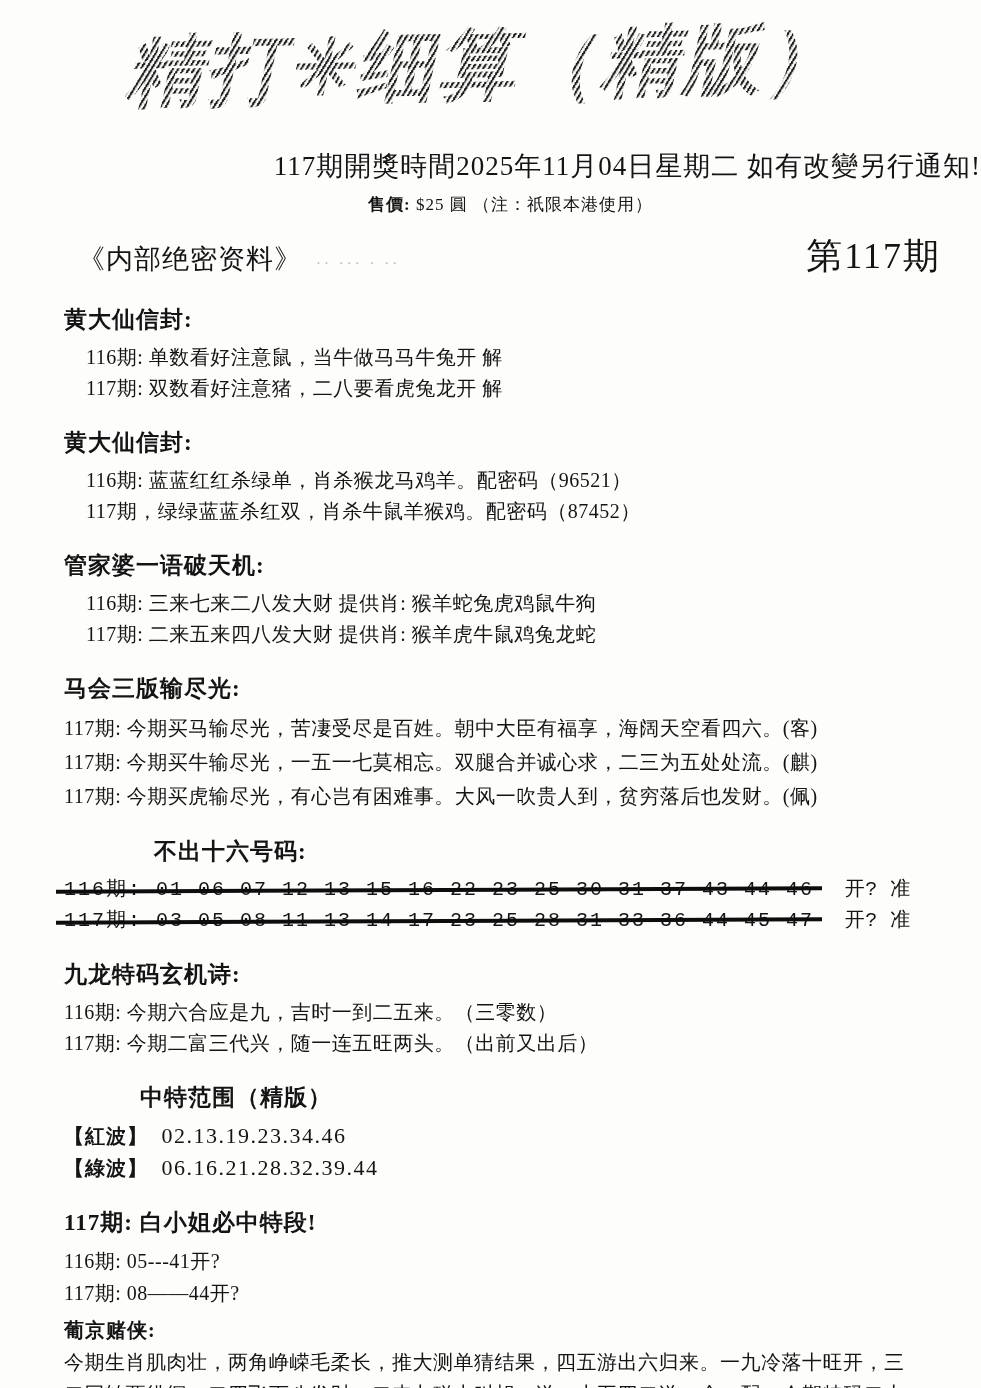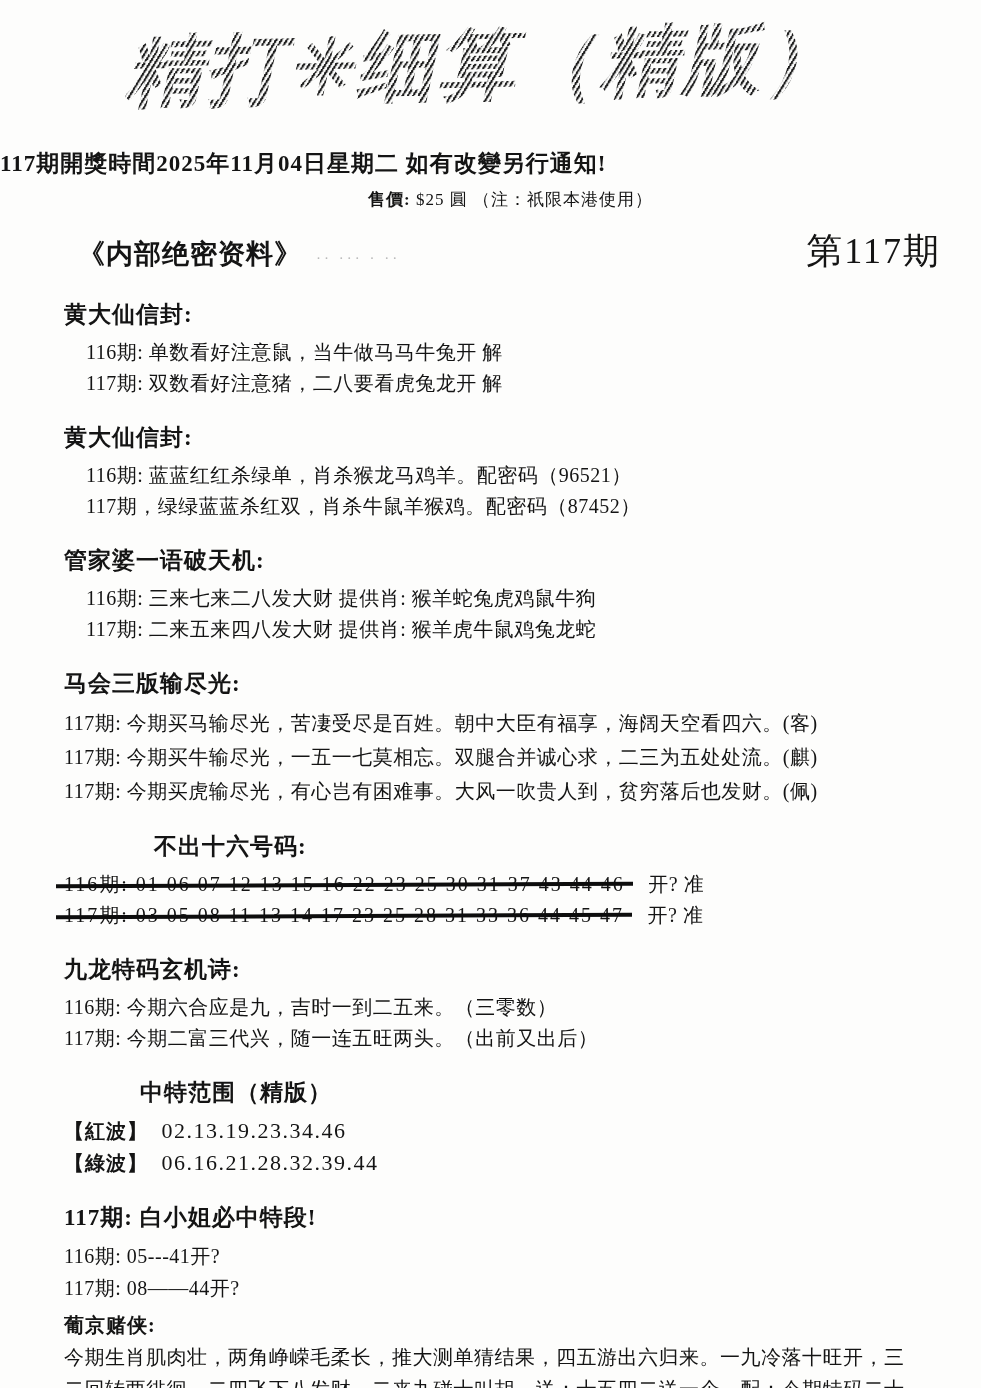--- a/index.html
+++ b/index.html
@@ -29,43 +29,43 @@
     letter-spacing:3px;
     line-height:1.25;
     transform:skewX(-13deg) rotate(-1.2deg);
     background:repeating-linear-gradient(112deg,#1c1c1c 0 2px,rgba(28,28,28,.25) 2px 3px,rgba(28,28,28,0) 3px 5px);
     -webkit-background-clip:text;
     background-clip:text;
     color:transparent;
     text-shadow:none;
   }
   .draw-line{
-    text-align:left;
-    font-size:23px;
-    font-weight:700;
+    text-align:right;
+    font-size:27px;
+    font-weight:400;
     margin-top:10px;
     letter-spacing:1px;
   }
   .price-line{
     text-align:center;
     font-size:17px;
     margin-top:9px;
     letter-spacing:1px;
   }
   .price-line .plabel{font-weight:700;margin-left:40px;}
 
   
   .doc-row{
     display:flex;
     justify-content:space-between;
     align-items:baseline;
     margin-top:16px;
     padding:0 40px 0 78px;
   }
-  .doc-title{font-size:27px;font-weight:700;letter-spacing:1px;}
+  .doc-title{font-size:27px;font-weight:400;letter-spacing:1px;}
   .doc-dots{color:#b9b9b9;font-size:15px;letter-spacing:3px;margin-left:10px;}
   .issue-no{font-size:36px;letter-spacing:2px;}
 
   
   .section h3{
     font-size:23px;
     font-weight:700;
     margin:23px 0 7px 0;
     letter-spacing:1px;
   }
@@ -76,21 +76,21 @@
     letter-spacing:.5px;
     white-space:nowrap;
   }
   .indent-lines p{padding-left:22px;}
   .loose p{line-height:34px;}
 
   .h-indent-lg h3{margin-left:90px;}
   .h-indent-md h3{margin-left:76px;}
 
   
-  .strike-row{font-size:20px;line-height:31px;margin:0;letter-spacing:.5px;white-space:nowrap;}
+  .strike-row{font-size:20px;line-height:31px;margin:0;letter-spacing:.5px;white-space:nowrap;font-family:Liberation Mono, monospace;}
   .struck{position:relative;display:inline-block;letter-spacing:2px;}
   .struck::after{
     content:"";position:absolute;left:-8px;right:-8px;top:50%;
     height:4px;background:#0d0d0d;transform:translateY(-50%) rotate(-.25deg);
   }
   .strike-suffix{margin-left:18px;font-weight:400;}
 
   
   .wave-row{font-size:20px;line-height:28px;margin:1px 0;white-space:nowrap;}
   .wave-label{font-weight:700;letter-spacing:1px;}

